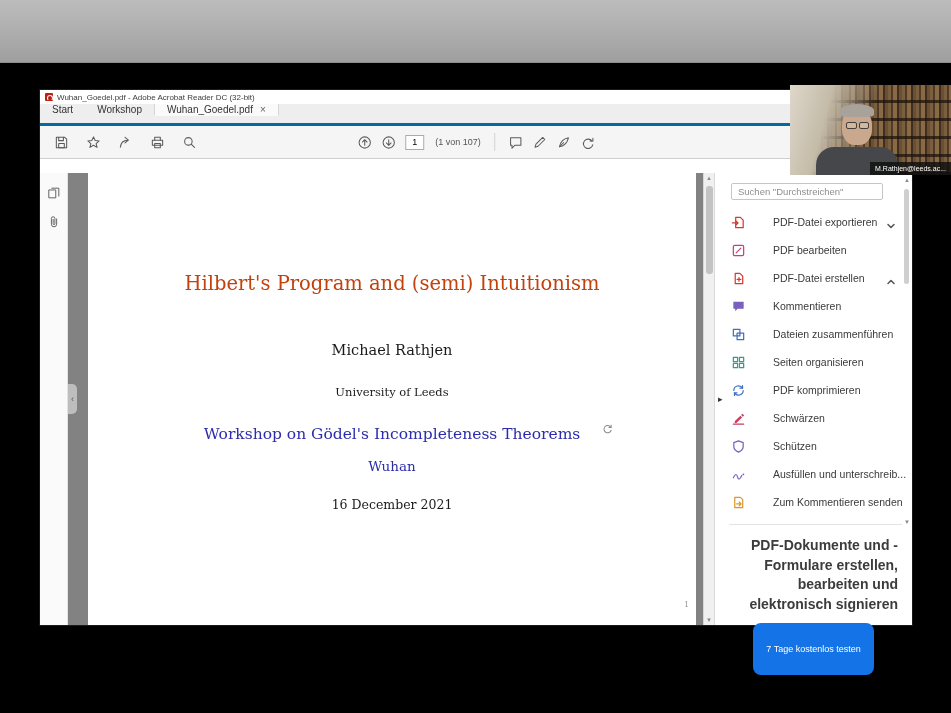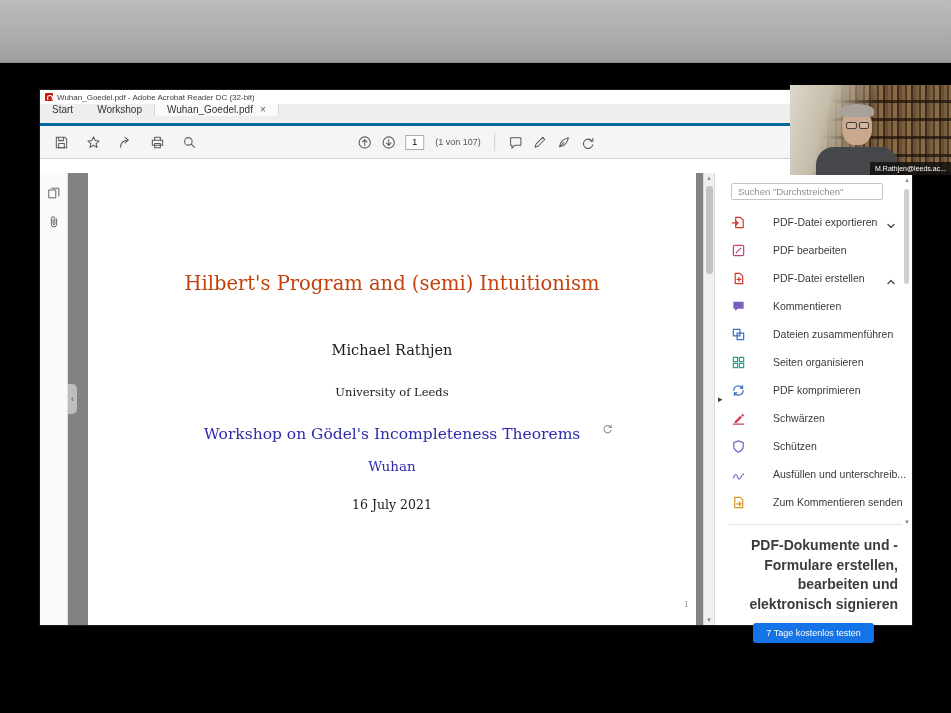--- a/index.html
+++ b/index.html
@@ -90,21 +90,21 @@
     stroke-linecap:round;stroke-linejoin:round;}
   .c-red{color:#d6382c;} .c-mag{color:#c2417e;} .c-pur{color:#7a5fbe;}
   .c-blu{color:#3f6fc4;} .c-tea{color:#2f9d8a;} .c-pnk{color:#cc3d5e;} .c-yel{color:#d89a2b;}
   .chev{position:absolute;right:16px;width:10px;height:10px;color:#555;}
   .chev svg{width:10px;height:10px;fill:none;stroke:currentColor;stroke-width:1.5;
     stroke-linecap:round;stroke-linejoin:round;}
   .panel-divider{border-top:1px solid #e4e4e4;margin:8px 10px 0 14px;}
   .promo{text-align:right;font-size:14px;font-weight:bold;color:#3c3c3c;line-height:1.4;
     margin-top:11px;padding:0 14px;}
   .trial-btn{display:block;margin:9px auto 0;background:#1473e6;color:#fff;font-size:9px;
-    border:none;border-radius:3px;padding:5px 13px;font-family:"Liberation Sans",sans-serif;cursor:pointer;}
+    border:none;border-radius:8px;padding:21px 13px;font-family:"Liberation Sans",sans-serif;cursor:pointer;}
   .panel-scrollbar{position:absolute;right:1px;top:4px;width:8px;height:348px;}
   .panel-scrollbar .arr{position:absolute;left:0;width:100%;text-align:center;font-size:6px;color:#888;}
   .panel-scrollbar .arr.up{top:0;} .panel-scrollbar .arr.down{bottom:0;}
   .panel-scrollbar .thumb{position:absolute;left:1px;top:12px;width:5px;height:95px;
     background:#cfcfcf;border-radius:3px;}
   
   .webcam{position:absolute;left:790px;top:85px;width:161px;height:90px;overflow:hidden;
     background:#6a5844;z-index:10;}
   .wc-books{position:absolute;inset:0;background:
     repeating-linear-gradient(180deg, rgba(28,17,9,0) 0 15px, rgba(28,17,9,.72) 15px 18px),
@@ -239,21 +239,21 @@
       </span>
     </div>
 
     <div class="doc-area">
       <div class="page">
         <div class="line slide-title">Hilbert's Program and (semi) Intuitionism</div>
         <div class="line author">Michael Rathjen</div>
         <div class="line affiliation">University of Leeds</div>
         <div class="line event">Workshop on Gödel's Incompleteness Theorems</div>
         <div class="line loc">Wuhan</div>
-        <div class="line date">16 July 2021</div>
+        <div class="line date">16 December 2021</div>
         <div class="slide-num">1</div>
         <span class="rotate-cursor">
           <svg viewBox="0 0 12 12">
               <path d="M9.5 4.5a4 4 0 1 0 .6 3"></path>
               <path d="M10 2v2.8H7.2"></path>
             </svg>
         </span>
       </div>
       <div class="collapse-left">‹</div>
       <div class="doc-scrollbar">

